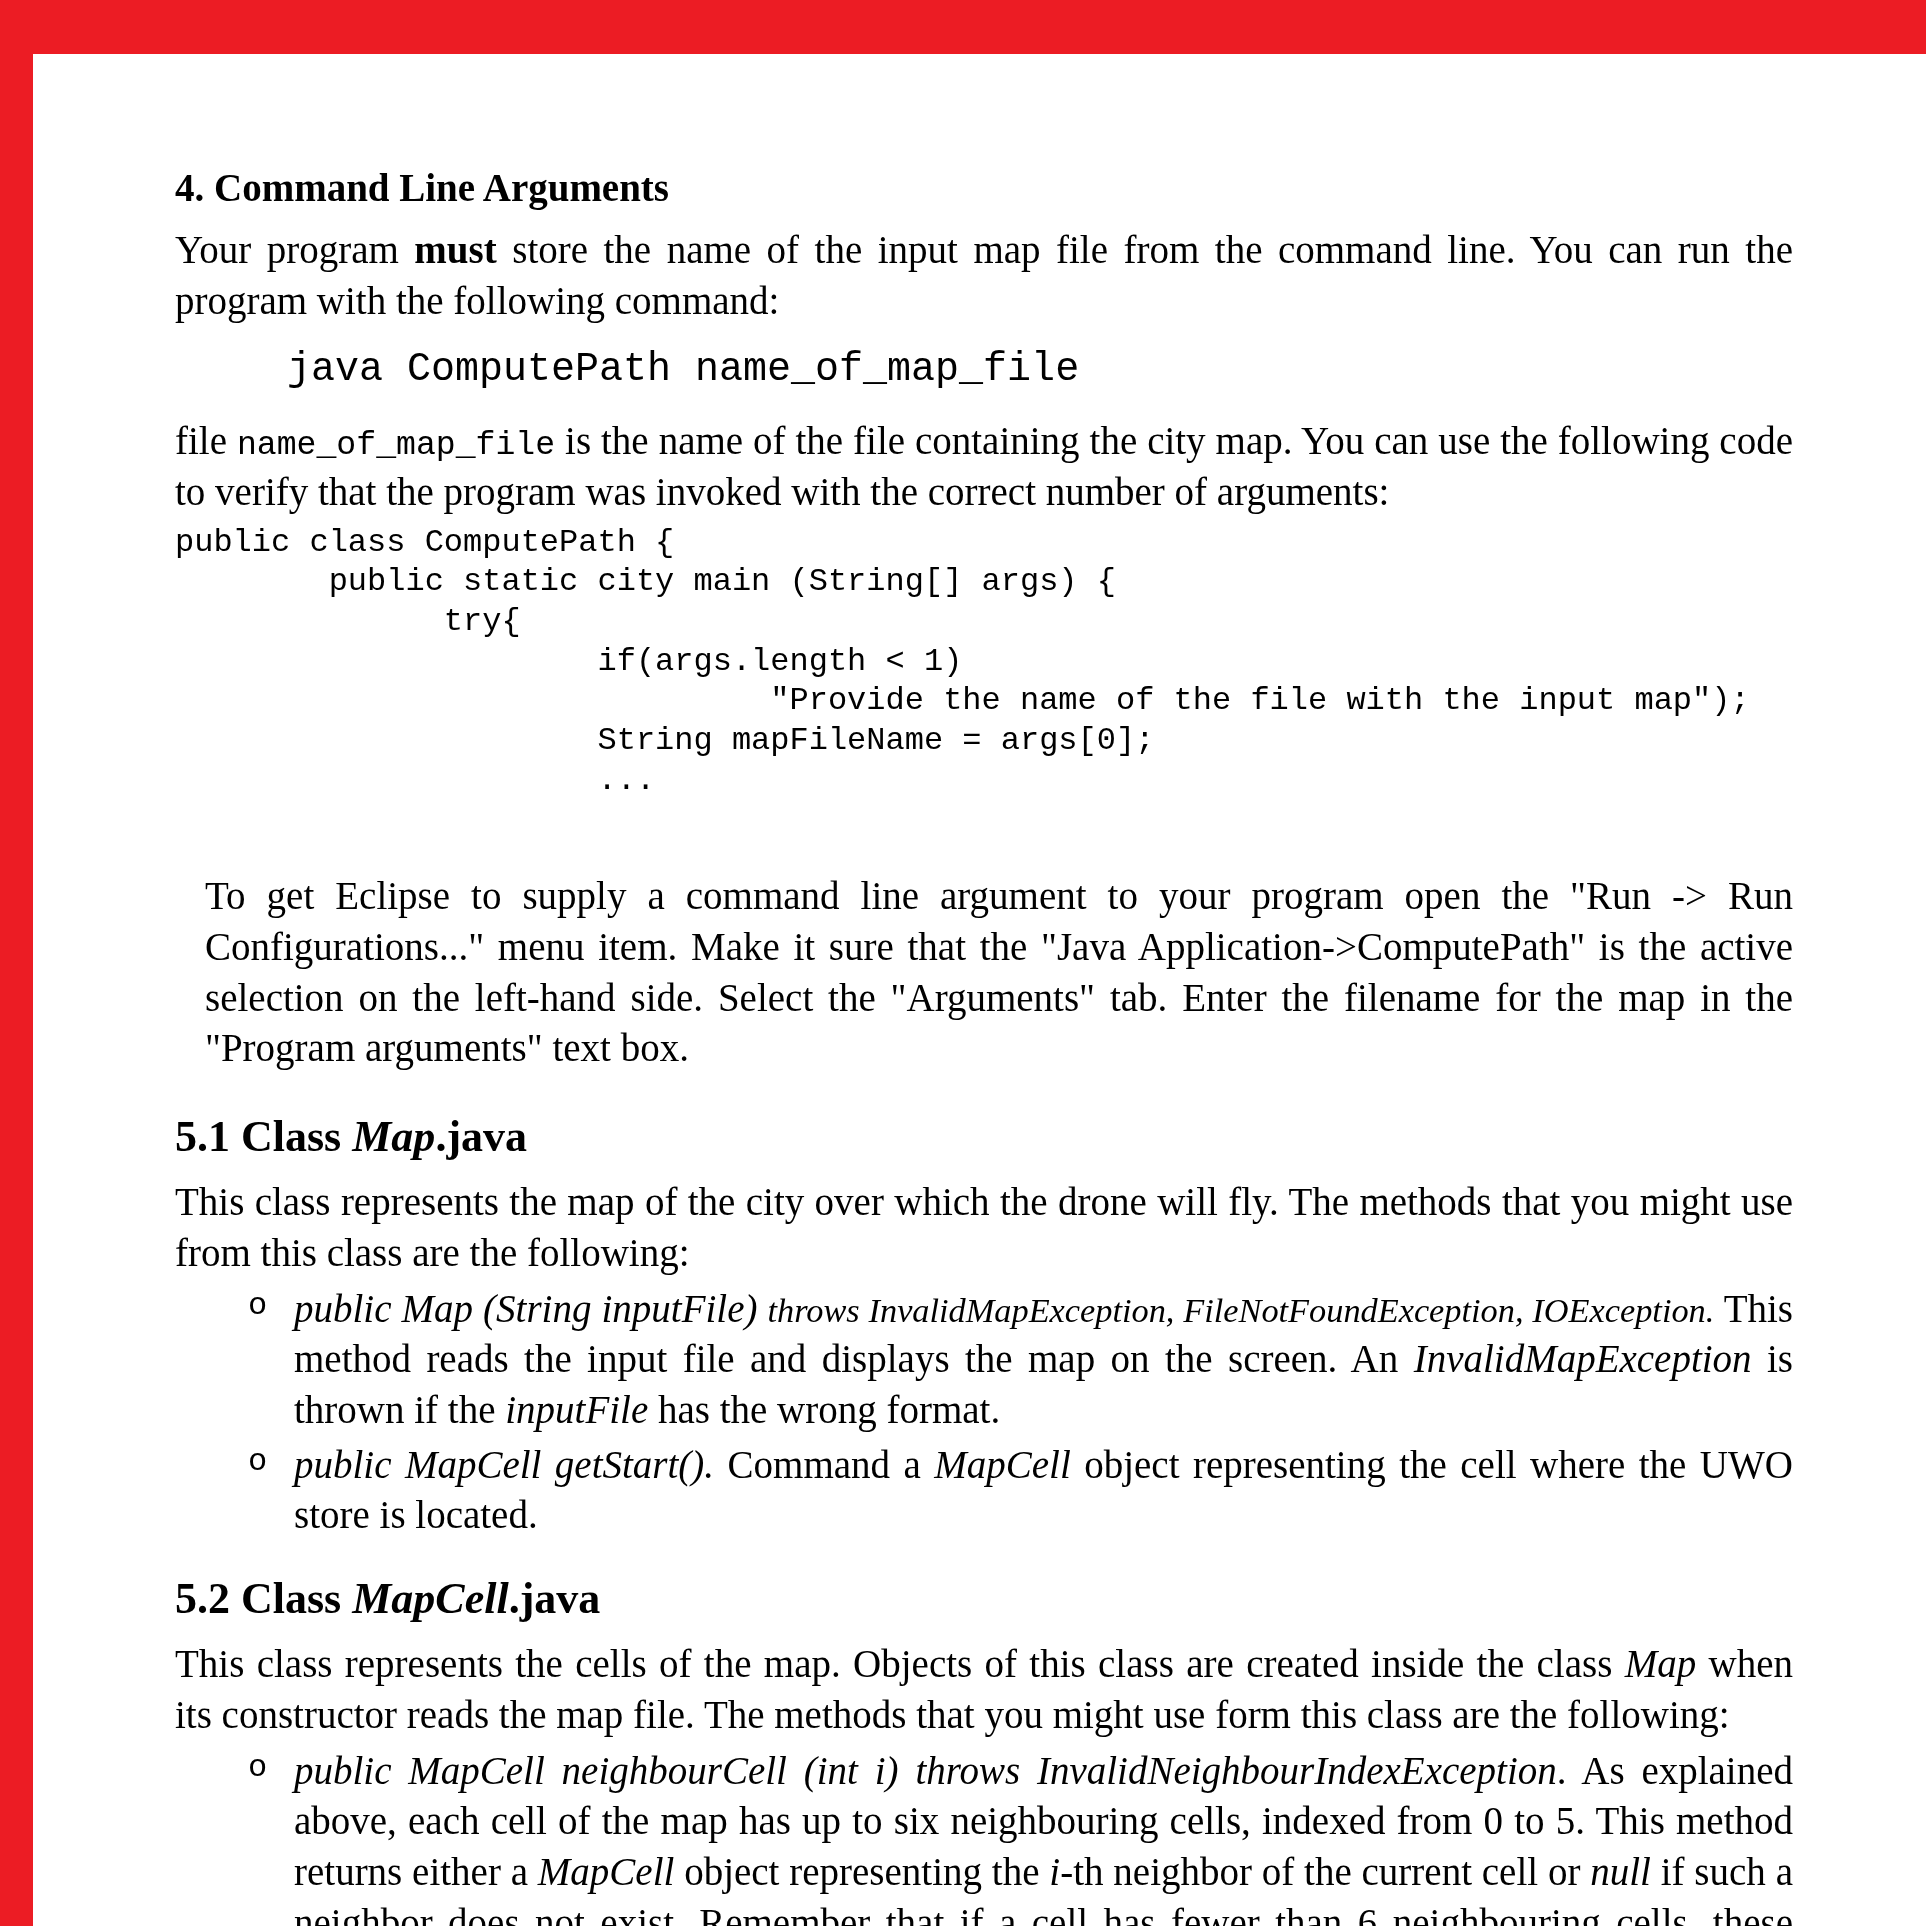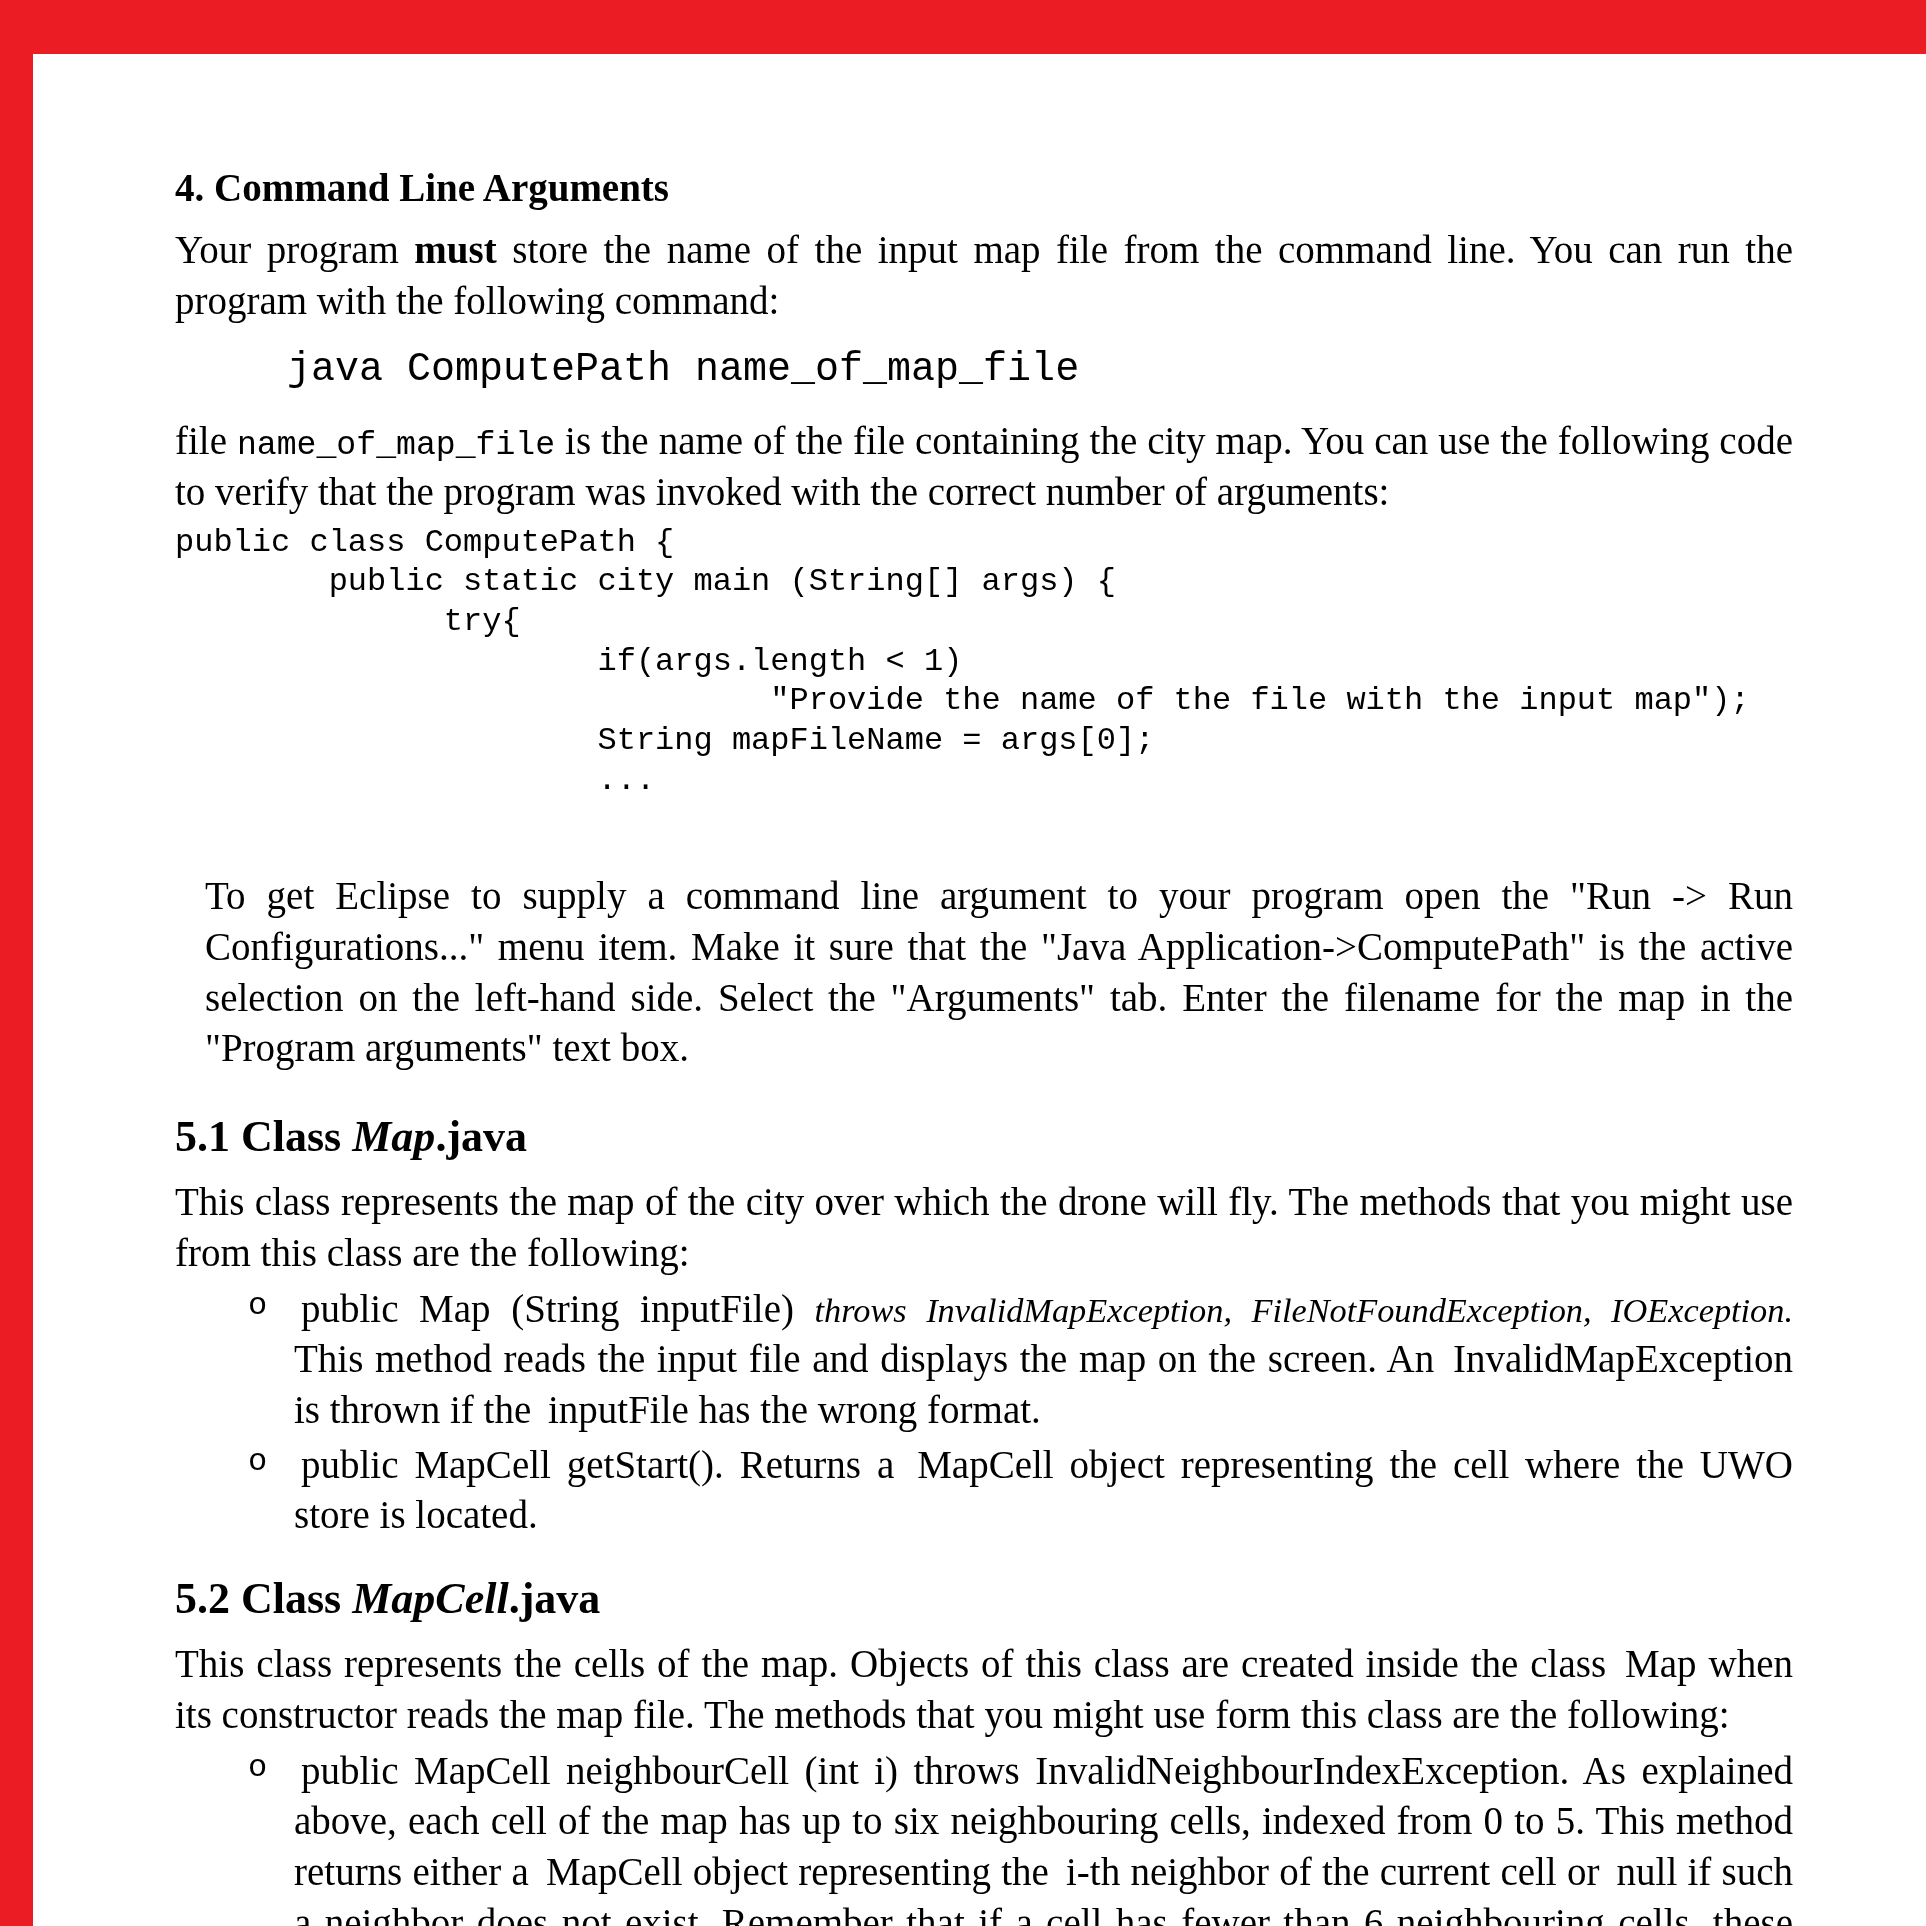--- a/index.html
+++ b/index.html
@@ -12,21 +12,21 @@
   .content{position:absolute;left:175px;top:166px;width:1618px;font-size:39px;line-height:1.3;}
   h1{font-size:39px;font-weight:bold;margin:0 0 14.6px 0;line-height:1.15;}
   h2{font-size:44px;font-weight:bold;margin:0 0 13px 0;line-height:1.2;}
   p{margin:0 0 17.7px 0;text-align:justify;}
   p.mb-small{margin-bottom:5.4px;}
   p.after-code{margin-bottom:37px;margin-left:30px;}
   .command{font-family:"Liberation Mono", monospace;font-size:40px;margin:0 0 21px 112px;line-height:1.25;}
   .codeblock{margin:1.5px 0 71px 0;}
   .code-line{font-family:"Liberation Mono", monospace;font-size:32px;line-height:1.24;white-space:pre;}
   .seg-b{font-weight:bold;}
-  .seg-i{margin-left:7px;}
+  .seg-i{font-style:italic;}
   .seg-bi{font-weight:bold;font-style:italic;}
   .seg-is{font-style:italic;font-size:0.88em;}
   .seg-c{font-family:"Liberation Mono", monospace;font-size:0.85em;}
   ul{list-style:none;margin:0 0 32px 0;padding:0;}
   li{position:relative;padding-left:119px;margin:0 0 3.9px 0;}
   .marker{position:absolute;left:73px;top:1.5px;font-family:"Liberation Mono", monospace;font-size:32px;}
   .li-text{display:block;text-align:justify;}
 </style>
 </head>
 <body>
@@ -60,21 +60,21 @@
 
   <p class="mb-small">This class represents the map of the city over which the drone will fly. The methods that you might use from this class are the following:</p>
 
   <ul>
     <li>
       <span class="marker">o</span>
       <span class="li-text"><span class="seg-i">public Map (String inputFile) </span><span class="seg-is">throws InvalidMapException, FileNotFoundException, IOException.</span><span> This method reads the input file and displays the map on the screen. An </span><span class="seg-i">InvalidMapException</span><span> is thrown if the </span><span class="seg-i">inputFile</span><span> has the wrong format.</span></span>
     </li>
     <li>
       <span class="marker">o</span>
-      <span class="li-text"><span class="seg-i">public MapCell getStart().</span><span> Returns a </span><span class="seg-i">MapCell</span><span> object representing the cell where the UWO store is located.</span></span>
+      <span class="li-text"><span class="seg-i">public MapCell getStart().</span><span> Command a </span><span class="seg-i">MapCell</span><span> object representing the cell where the UWO store is located.</span></span>
     </li>
   </ul>
 
   <h2><span class="seg-b">5.2 Class </span><span class="seg-bi">MapCell</span><span class="seg-b">.java</span></h2>
 
   <p class="mb-small"><span>This class represents the cells of the map. Objects of this class are created inside the class </span><span class="seg-i">Map</span><span> when its constructor reads the map file. The methods that you might use form this class are the following:</span></p>
 
   <ul>
     <li>
       <span class="marker">o</span>

